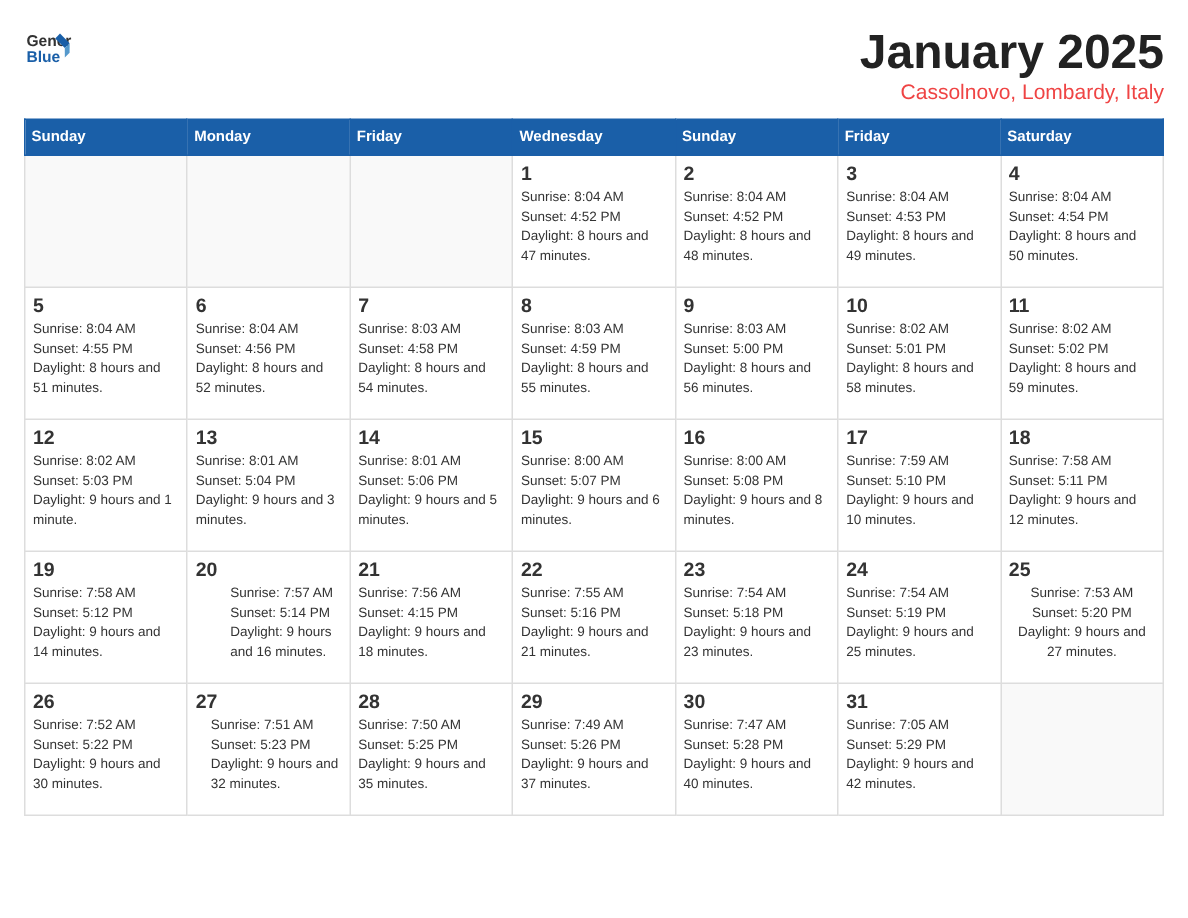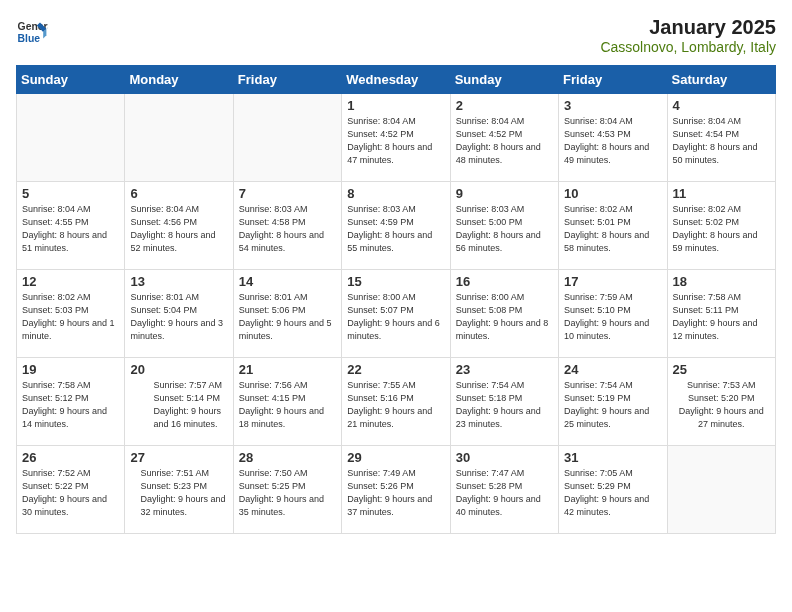--- a/index.html
+++ b/index.html
@@ -22,37 +22,37 @@
       gap: 4px;
     }
     .logo-icon {
       width: 32px;
       height: 32px;
     }
     .title-block {
       text-align: right;
     }
     .calendar-title {
-      font-size: 20px;
+      font-size: 32px;
       font-weight: bold;
       color: #222;
     }
     .calendar-subtitle {
       font-size: 14px;
-      color: #4d7c0f;
+      color: #ef4444;
     }
     table {
       width: 100%;
       border-collapse: collapse;
       border: 1px solid #ccc;
     }
     thead tr th {
       background-color: #1a5fa8;
       color: #fff;
-      font-size: 13px;
+      font-size: 10px;
       font-weight: bold;
       padding: 6px 4px;
       text-align: left;
       border: 1px solid #1a5fa8;
     }
     tbody tr td {
       vertical-align: top;
       padding: 4px 5px;
       font-size: 9.5px;
       color: #333;

